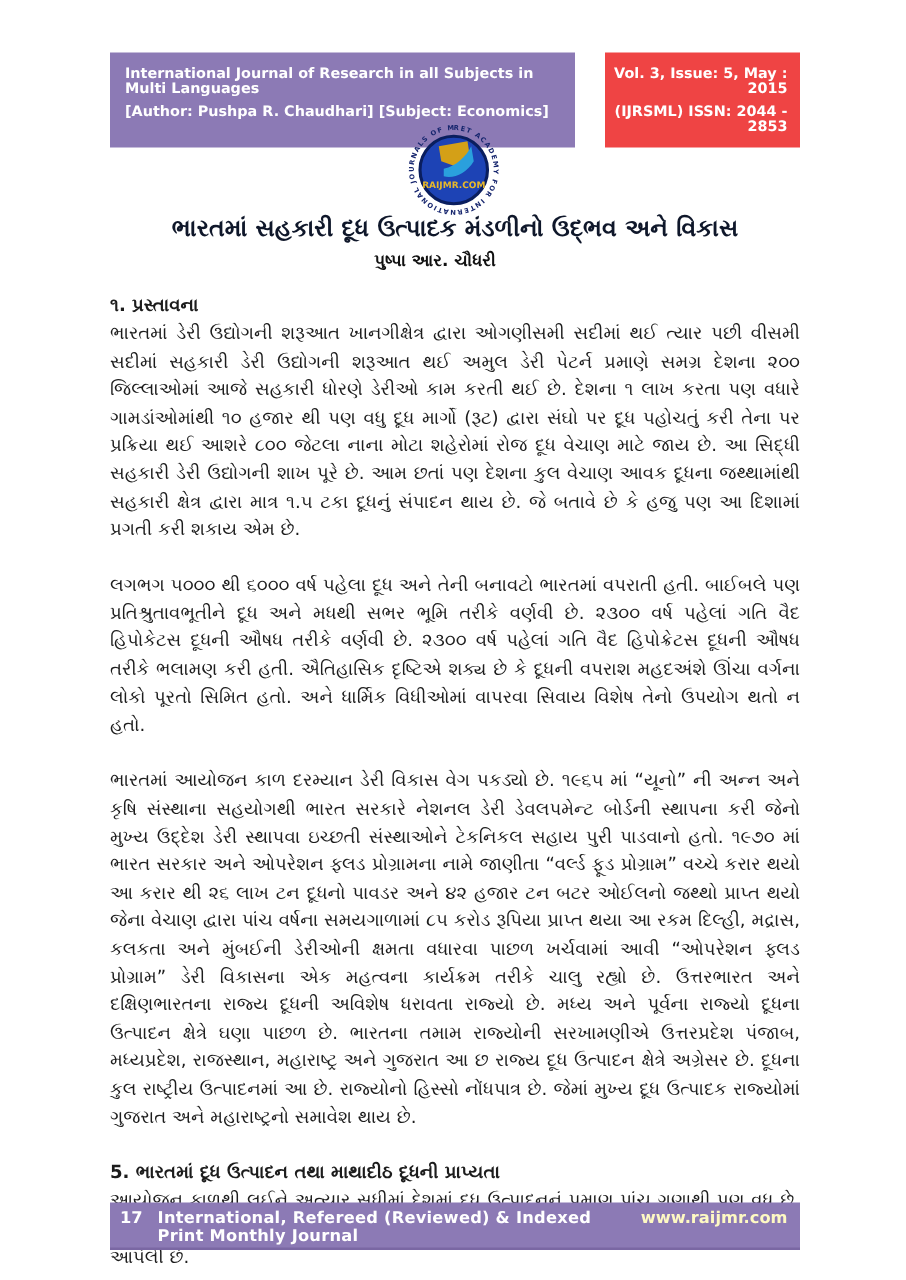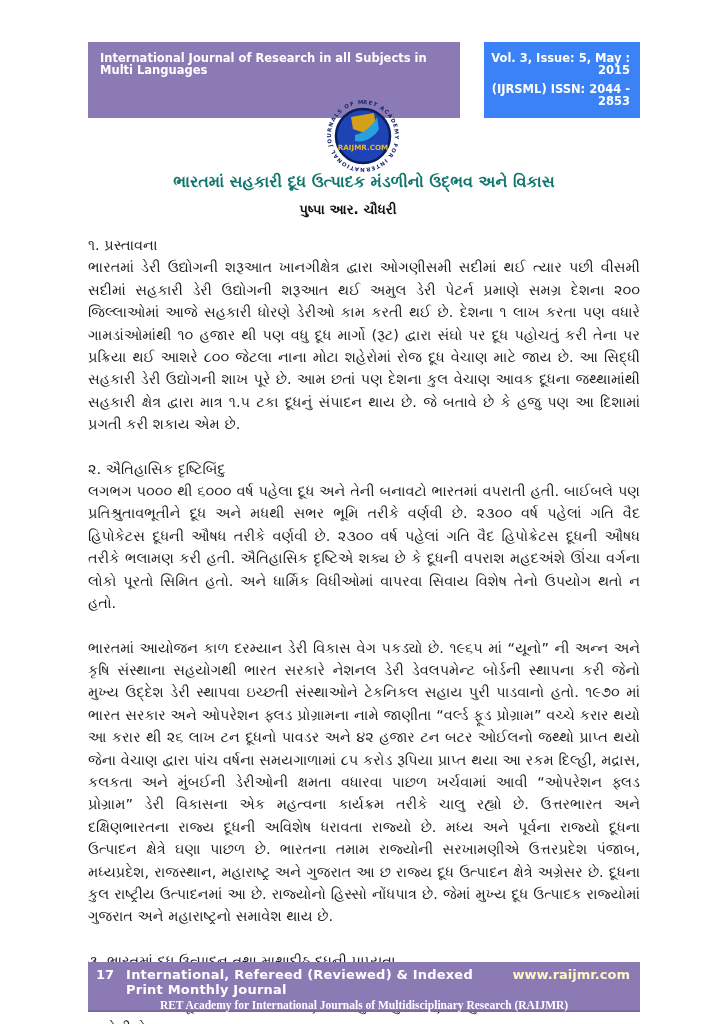--- a/index.html
+++ b/index.html
@@ -17,51 +17,51 @@
   .header-bar {
     position: absolute; top: 42px; left: 88px; width: 552px;
     display: flex; font-weight: bold;
   }
   .header-left {
     background: #8c7ab5; color: #ffffff; flex: 1;
     padding: 7px 12px; font-size: 11.5px; line-height: 1.0;
   }
   .header-left .hl-line { padding: 4px 0; }
   .header-right {
-    background: #3b82f6; color: #ffffff; width: 156px;
+    background: #ef4444; color: #ffffff; width: 156px;
     padding: 7px 10px 7px 4px; font-size: 11.5px; line-height: 1.0;
     text-align: right; box-sizing: border-box; margin-left: 24px;
   }
   .header-right .hr-line { padding: 4px 0; }
 
   
   .logo-wrap { position: absolute; top: 98px; left: 0; width: 725px; text-align: center; }
 
   
   .article-title {
     position: absolute; top: 172px; left: 88px; width: 552px;
-    text-align: center; font-size: 16px; font-weight: bold; color: #0f766e;
+    text-align: center; font-size: 19px; font-weight: bold; color: #0f172a;
   }
   .article-author {
     position: absolute; top: 201px; left: 72px; width: 552px;
     text-align: center; font-size: 13.5px; font-weight: bold; color: #111;
   }
 
   
   .body-copy {
     position: absolute; top: 234px; left: 88px; width: 552px;
     font-size: 14.5px; line-height: 22.4px;
   }
-  .section-heading { font-weight: normal; margin: 0; }
+  .section-heading { font-weight: bold; margin: 0; }
   .para { margin: 0 0 0 0; text-align: justify; }
   .gap { height: 22px; }
 
   
   .footer-bar {
-    position: absolute; top: 962px; left: 88px; width: 552px; height: 50px;
+    position: absolute; top: 962px; left: 88px; width: 552px; height: 38px;
     background: #8c7ab5; color: #ffffff; box-sizing: border-box;
     border-bottom: 2px solid #7a67a3;
   }
   .footer-line1 {
     display: flex; align-items: baseline;
     padding: 5px 10px 0 8px; font-size: 13px; font-weight: bold;
   }
   .footer-page-num { margin-right: 12px; }
   .footer-journal { letter-spacing: 0.2px; }
   .footer-site { margin-left: auto; color: #fef9c3; text-decoration: none; }
@@ -71,20 +71,21 @@
   }
 </style>
 </head>
 <body>
 
 <div class="page">
 
   <div class="header-bar">
     <div class="header-left">
       <div class="hl-line">International Journal of Research in all Subjects in Multi Languages</div>
+      <div class="hl-line">[Author: Pushpa R. Chaudhari] [Subject: Economics]</div>
     </div>
     <div class="header-right">
       <div class="hr-line">Vol. 3, Issue: 5, May : 2015</div>
       <div class="hr-line">(IJRSML)  ISSN: 2044 - 2853</div>
     </div>
   </div>
 
   <div class="logo-wrap">
     <svg width="82" height="76" viewBox="0 0 82 76">
       <defs>
@@ -103,30 +104,29 @@
   <div class="article-title">ભારતમાં સહકારી દૂધ ઉત્પાદક મંડળીનો ઉદ્ભવ અને વિકાસ</div>
   <div class="article-author">પુષ્પા આર. ચૌધરી</div>
 
   <div class="body-copy">
 
     <div class="section-heading">૧. પ્રસ્તાવના</div>
     <p class="para">ભારતમાં ડેરી ઉદ્યોગની શરૂઆત ખાનગીક્ષેત્ર દ્વારા ઓગણીસમી સદીમાં થઈ ત્યાર પછી વીસમી સદીમાં સહકારી ડેરી ઉદ્યોગની શરૂઆત થઈ અમુલ ડેરી પેટર્ન પ્રમાણે સમગ્ર દેશના ૨૦૦ જિલ્લાઓમાં આજે સહકારી ધોરણે ડેરીઓ કામ કરતી થઈ છે. દેશના ૧ લાખ કરતા પણ વધારે ગામડાંઓમાંથી ૧૦ હજાર થી પણ વધુ દૂધ માર્ગો (રૂટ) દ્વારા સંઘો પર દૂધ પહોચતું કરી તેના પર પ્રક્રિયા થઈ આશરે ૮૦૦ જેટલા નાના મોટા શહેરોમાં રોજ દૂધ વેચાણ માટે જાય છે. આ સિદ્ધી સહકારી ડેરી ઉદ્યોગની શાખ પૂરે છે. આમ છતાં પણ દેશના કુલ વેચાણ આવક દૂધના જથ્થામાંથી સહકારી ક્ષેત્ર દ્વારા માત્ર ૧.૫ ટકા દૂધનું સંપાદન થાય છે. જે બતાવે છે કે હજુ પણ આ દિશામાં પ્રગતી કરી શકાય એમ છે.</p>
 
     <div class="gap"></div>
 
-    <div class="section-heading">૨. ઐતિહાસિક દૃષ્ટિબિંદુ</div>
     <p class="para">લગભગ ૫૦૦૦ થી ૬૦૦૦ વર્ષ પહેલા દૂધ અને તેની બનાવટો ભારતમાં વપરાતી હતી. બાઈબલે પણ પ્રતિશ્રુતાવભૂતીને દૂધ અને મધથી સભર ભૂમિ તરીકે વર્ણવી છે. ૨૩૦૦ વર્ષ પહેલાં ગતિ વૈદ હિપોકેટસ દૂધની ઔષધ તરીકે વર્ણવી છે. ૨૩૦૦ વર્ષ પહેલાં ગતિ વૈદ હિપોક્રેટસ દૂધની ઔષધ તરીકે ભલામણ કરી હતી. ઐતિહાસિક દૃષ્ટિએ શક્ય છે કે દૂધની વપરાશ મહદઅંશે ઊંચા વર્ગના લોકો પૂરતો સિમિત હતો. અને ધાર્મિક વિધીઓમાં વાપરવા સિવાય વિશેષ તેનો ઉપયોગ થતો ન હતો.</p>
 
     <div class="gap"></div>
 
     <p class="para">ભારતમાં આયોજન કાળ દરમ્યાન ડેરી વિકાસ વેગ પકડ્યો છે. ૧૯૬૫ માં “યૂનો” ની અન્ન અને કૃષિ સંસ્થાના સહયોગથી ભારત સરકારે નેશનલ ડેરી ડેવલપમેન્ટ બોર્ડની સ્થાપના કરી જેનો મુખ્ય ઉદ્દેશ ડેરી સ્થાપવા ઇચ્છતી સંસ્થાઓને ટેકનિકલ સહાય પુરી પાડવાનો હતો. ૧૯૭૦ માં ભારત સરકાર અને ઓપરેશન ફ્લડ પ્રોગ્રામના નામે જાણીતા “વર્લ્ડ ફૂડ પ્રોગ્રામ” વચ્ચે કરાર થયો આ કરાર થી ૨૬ લાખ ટન દૂધનો પાવડર અને ૪૨ હજાર ટન બટર ઓઈલનો જથ્થો પ્રાપ્ત થયો જેના વેચાણ દ્વારા પાંચ વર્ષના સમયગાળામાં ૮૫ કરોડ રૂપિયા પ્રાપ્ત થયા આ રકમ દિલ્હી, મદ્રાસ, કલકતા અને મુંબઈની ડેરીઓની ક્ષમતા વધારવા પાછળ ખર્ચવામાં આવી “ઓપરેશન ફ્લડ પ્રોગ્રામ” ડેરી વિકાસના એક મહત્વના કાર્યક્રમ તરીકે ચાલુ રહ્યો છે. ઉત્તરભારત અને દક્ષિણભારતના રાજ્ય દૂધની અવિશેષ ધરાવતા રાજ્યો છે. મધ્ય અને પૂર્વના રાજ્યો દૂધના ઉત્પાદન ક્ષેત્રે ઘણા પાછળ છે. ભારતના તમામ રાજ્યોની સરખામણીએ ઉત્તરપ્રદેશ પંજાબ, મધ્યપ્રદેશ, રાજસ્થાન, મહારાષ્ટ્ર અને ગુજરાત આ છ રાજ્ય દૂધ ઉત્પાદન ક્ષેત્રે અગ્રેસર છે. દૂધના કુલ રાષ્ટ્રીય ઉત્પાદનમાં આ છે. રાજ્યોનો હિસ્સો નોંધપાત્ર છે. જેમાં મુખ્ય દૂધ ઉત્પાદક રાજ્યોમાં ગુજરાત અને મહારાષ્ટ્રનો સમાવેશ થાય છે.</p>
 
     <div class="gap"></div>
 
-    <div class="section-heading">૩. ભારતમાં દૂધ ઉત્પાદન તથા માથાદીઠ દૂધની પ્રાપ્યતા</div>
+    <div class="section-heading">5. ભારતમાં દૂધ ઉત્પાદન તથા માથાદીઠ દૂધની પ્રાપ્યતા</div>
     <p class="para">આયોજન કાળથી લઈને અત્યાર સુધીમાં દેશમાં દૂધ ઉત્પાદનનું પ્રમાણ પાંચ ગણાથી પણ વધુ છે. જ્યારે માથાદીઠ દૂધ પ્રાપ્યતા માંડ બમણાથી થોડું ઓછું પ્રમાણ વધ્યું છે. નીચેના કોષ્ટકમાં વિગત આપેલી છે.</p>
 
   </div>
 
   <div class="footer-bar">
     <div class="footer-line1">
       <span class="footer-page-num">17</span>
       <span class="footer-journal">International, Refereed (Reviewed) &amp; Indexed Print Monthly Journal</span>
       <a class="footer-site" href="#">www.raijmr.com</a>
     </div>

